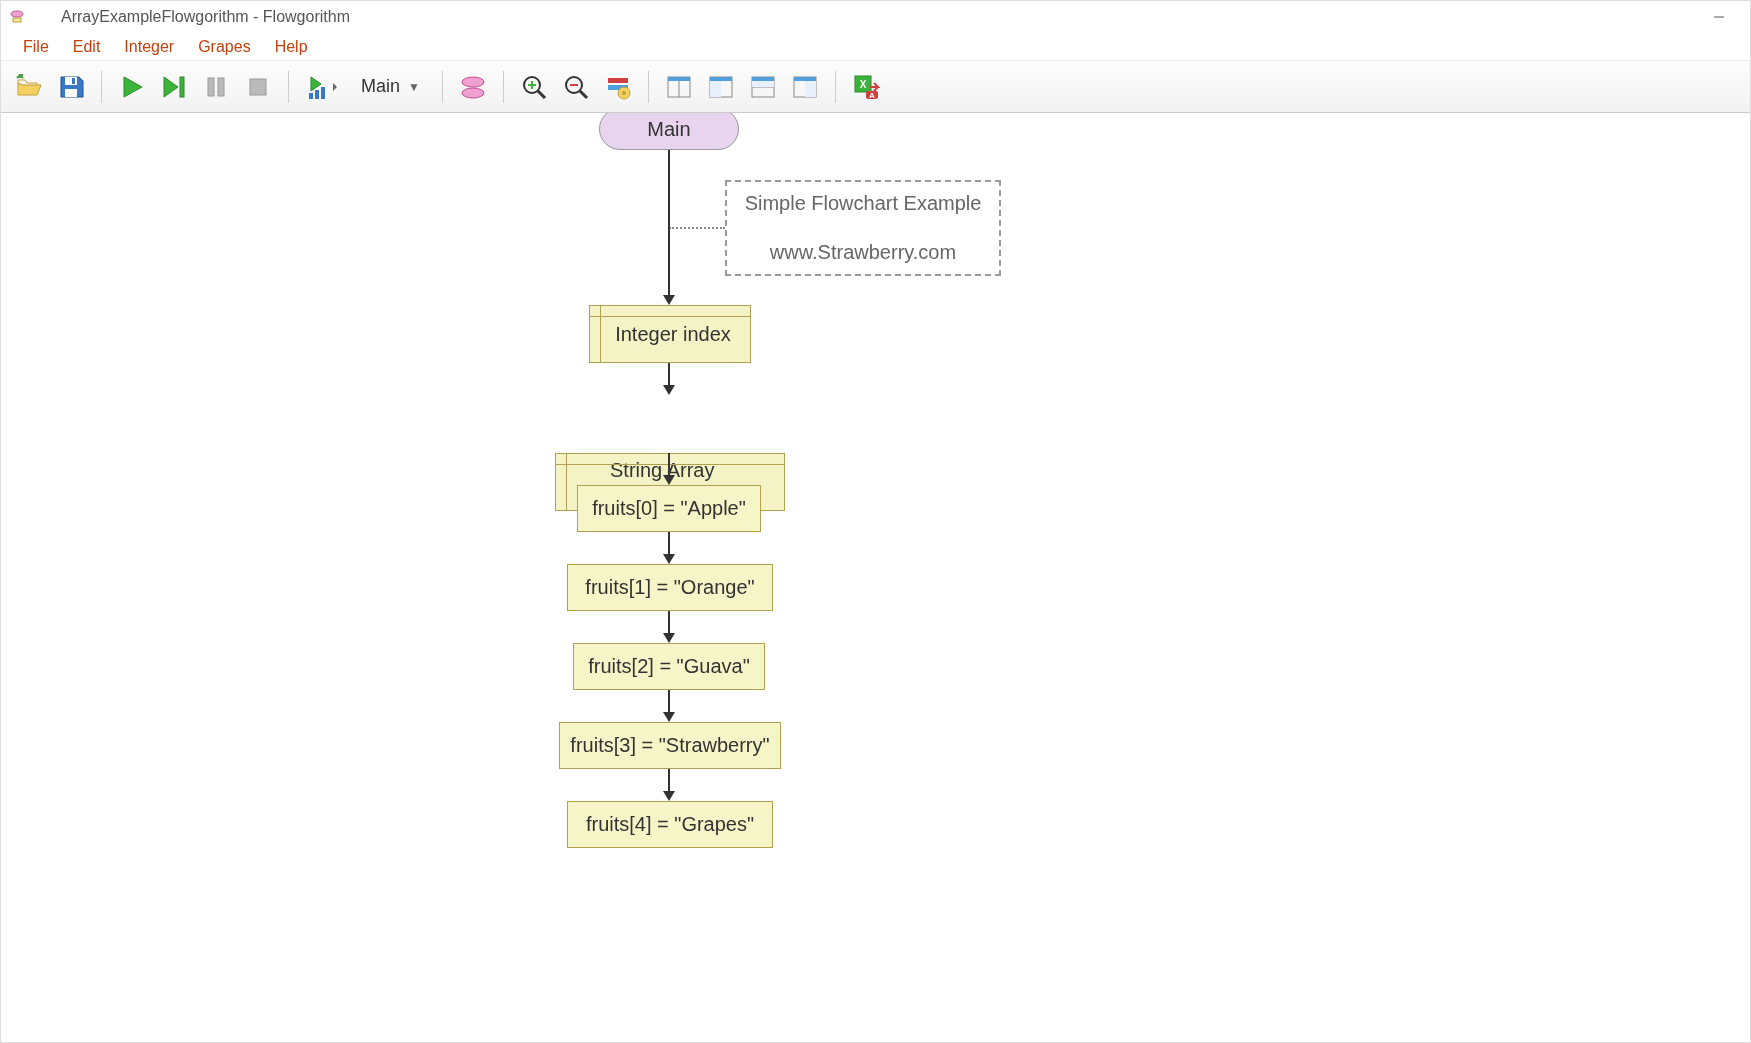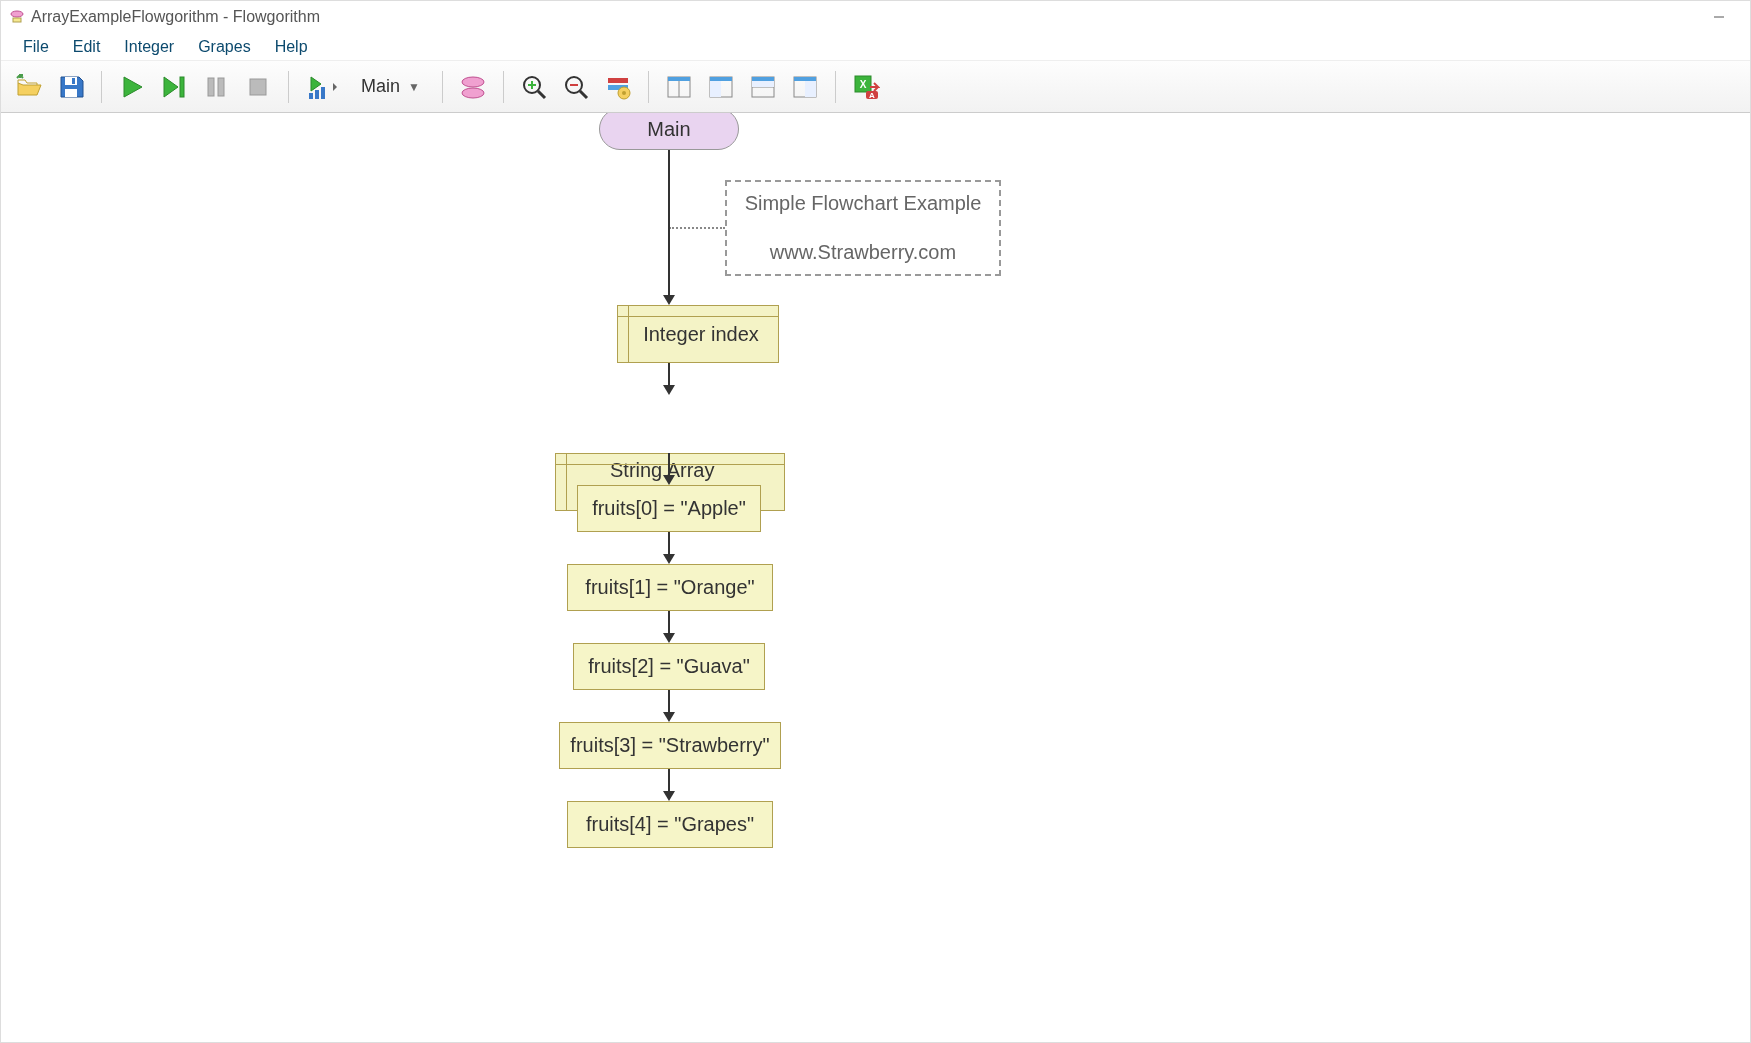--- a/index.html
+++ b/index.html
@@ -21,20 +21,21 @@
     }
     
     .titlebar {
       height: 32px;
       display: flex;
       align-items: center;
       padding: 0 8px;
       background: #ffffff;
       color: #555;
       font-size: 16px;
+      gap: 30px;
     }
     .titlebar-icon {
       width: 16px;
       height: 16px;
       margin-right: 6px;
     }
     .titlebar .spacer {
       flex: 1;
     }
     .win-btn {
@@ -50,21 +51,21 @@
       height: 28px;
       display: flex;
       align-items: center;
       background: #ffffff;
       padding-left: 10px;
       border-bottom: 1px solid #eee;
     }
     .menu-item {
       padding: 4px 12px;
       font-size: 16px;
-      color: #0c4a6e;
+      color: #c2410c;
       cursor: default;
     }
     
     .toolbar {
       height: 52px;
       display: flex;
       align-items: center;
       padding: 0 10px;
       gap: 6px;
       background: linear-gradient(#fdfdfd, #f2f2f2);
@@ -333,21 +334,21 @@
 
     <div class="shape comment-box" style="left:724px; top:67px; width:276px; height:96px;">
       <span>Simple Flowchart Example</span>
       <span>www.Strawberry.com</span>
     </div>
     <div class="dotted-h" style="left:668px; top:114px; width:56px;"></div>
 
     <div class="arrow-line" style="left:667px; top:37px; width:2px; height:145px;"></div>
     <div class="arrow-head" style="left:662px; top:182px;"></div>
 
-    <div class="shape declare-box" style="left:588px; top:192px; width:162px; height:58px;margin-left:28px;">
+    <div class="shape declare-box" style="left:588px; top:192px; width:162px; height:58px;">
       <span style="padding-left:6px;">Integer index</span>
     </div>
 
     <div class="arrow-line" style="left:667px; top:250px; width:2px; height:22px;"></div>
     <div class="arrow-head" style="left:662px; top:272px;"></div>
 
     <div class="shape declare-box" style="left:554px; top:282px; width:230px; height:58px;">
       <span style="padding-left:6px;margin-left:48px;">String Array fruits[5]</span>
     </div>
 

